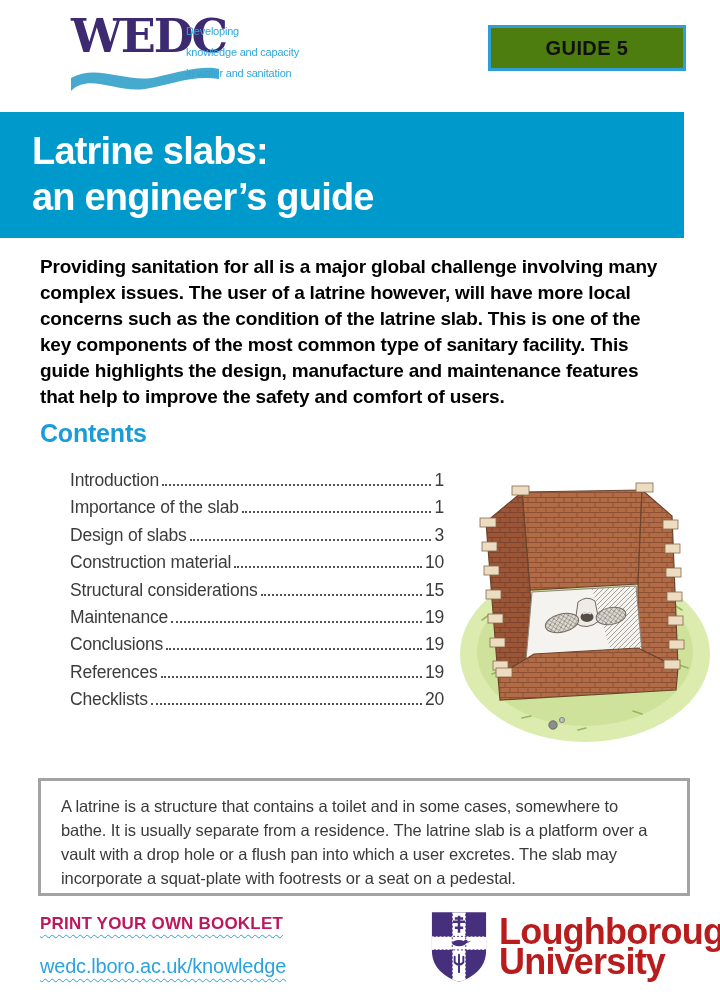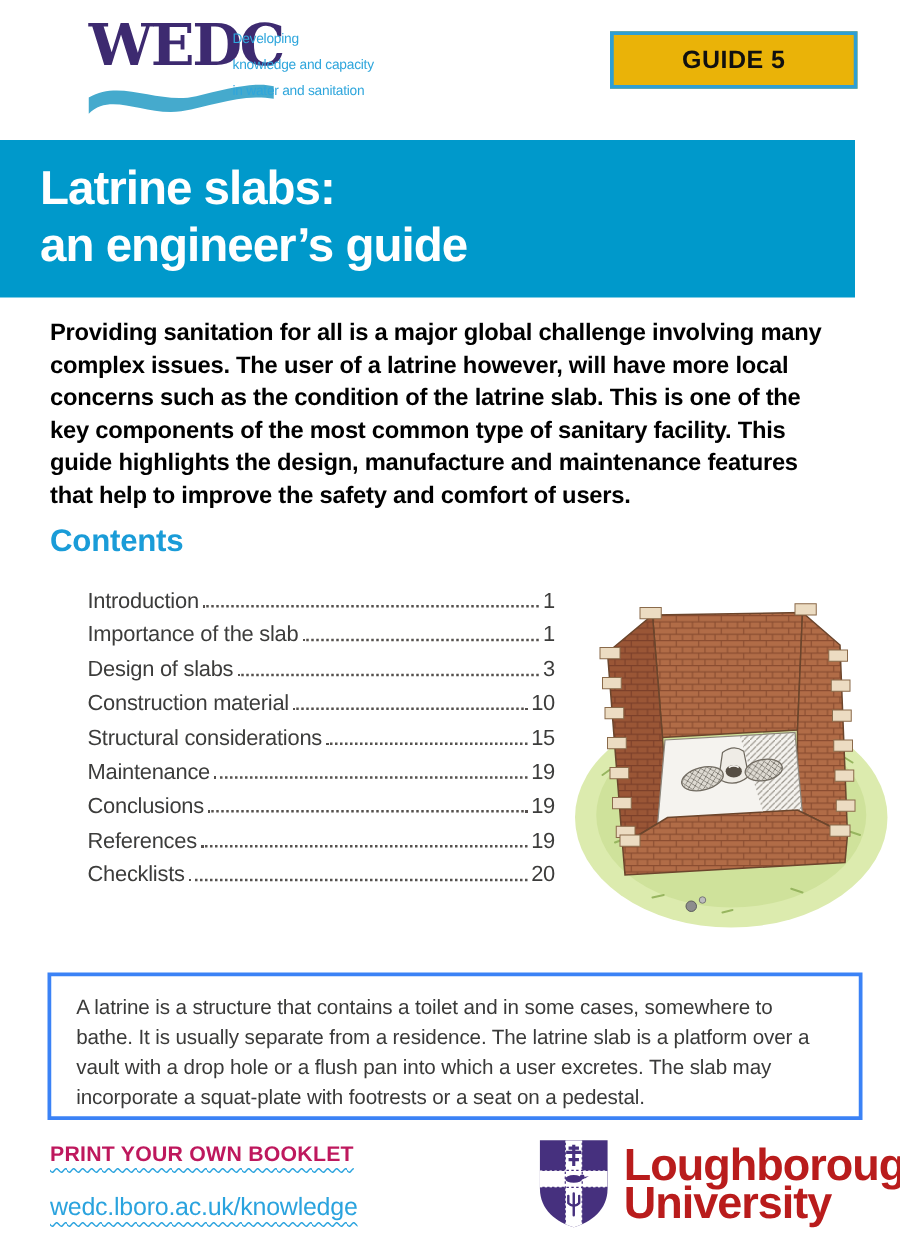--- a/index.html
+++ b/index.html
@@ -28,21 +28,21 @@
   .tagline {
     position: absolute; left: 186px; top: 21px;
     font-size: 11px; line-height: 21px;
     color: #2fa6dc; letter-spacing: -0.2px;
   }
   .guide-badge {
     position: absolute; left: 488px; top: 25px;
     width: 198px; height: 46px;
     border: 3px solid #2e9fd4;
     display: flex; align-items: center; justify-content: center;
-    background: #eab308;
+    background: #4d7c0f;
   }
   .guide-badge span {
     font-weight: bold; font-size: 20px; color: #101010; letter-spacing: 0.4px;
   }
 
   
   .banner {
     position: absolute; left: 0; top: 112px;
     width: 684px; height: 126px;
     background: #0099cb;
@@ -80,21 +80,21 @@
     margin: 0 3px 4px 3px;
     min-width: 20px;
   }
 
   
   .illustration { position: absolute; left: 460px; top: 462px; width: 256px; height: 284px; }
 
   
   .def-box {
     position: absolute; left: 38px; top: 778px; width: 652px; height: 118px;
-    border: 3px solid #3b82f6; background: #ffffff;
+    border: 3px solid #a3a3a3; background: #ffffff;
     padding: 13px 24px 0 20px;
   }
   .def-box p {
     font-size: 16.5px; line-height: 24px; color: #3a3a39; letter-spacing: -0.1px;
   }
 
   
   .print-link {
     position: absolute; left: 40px; top: 914px;
     font-size: 17px; font-weight: bold; color: #be185d; letter-spacing: 0.2px;

